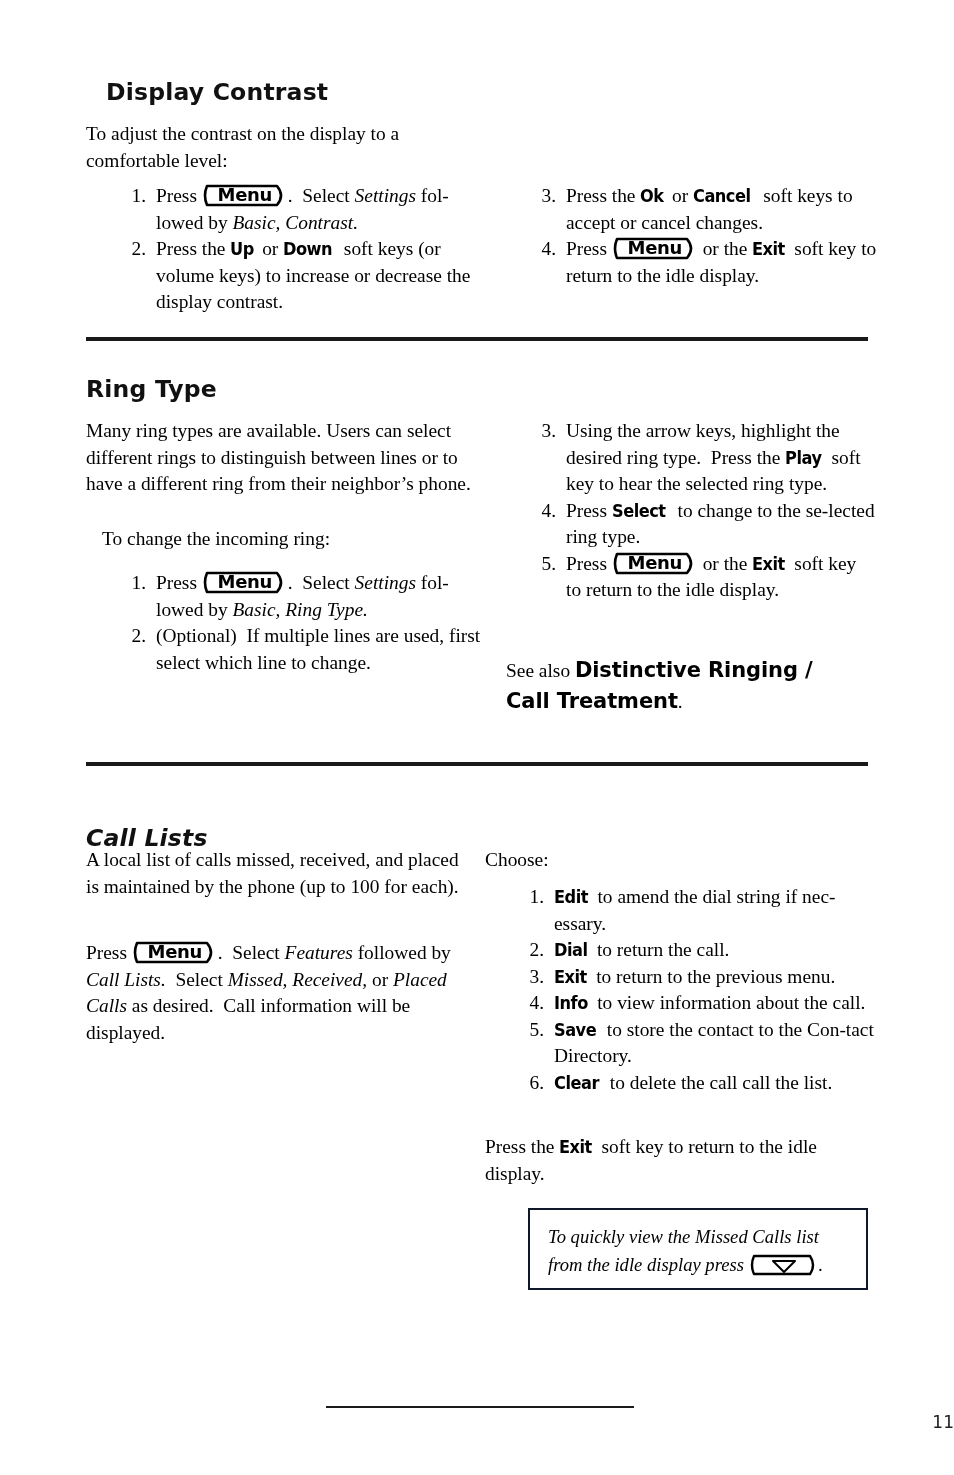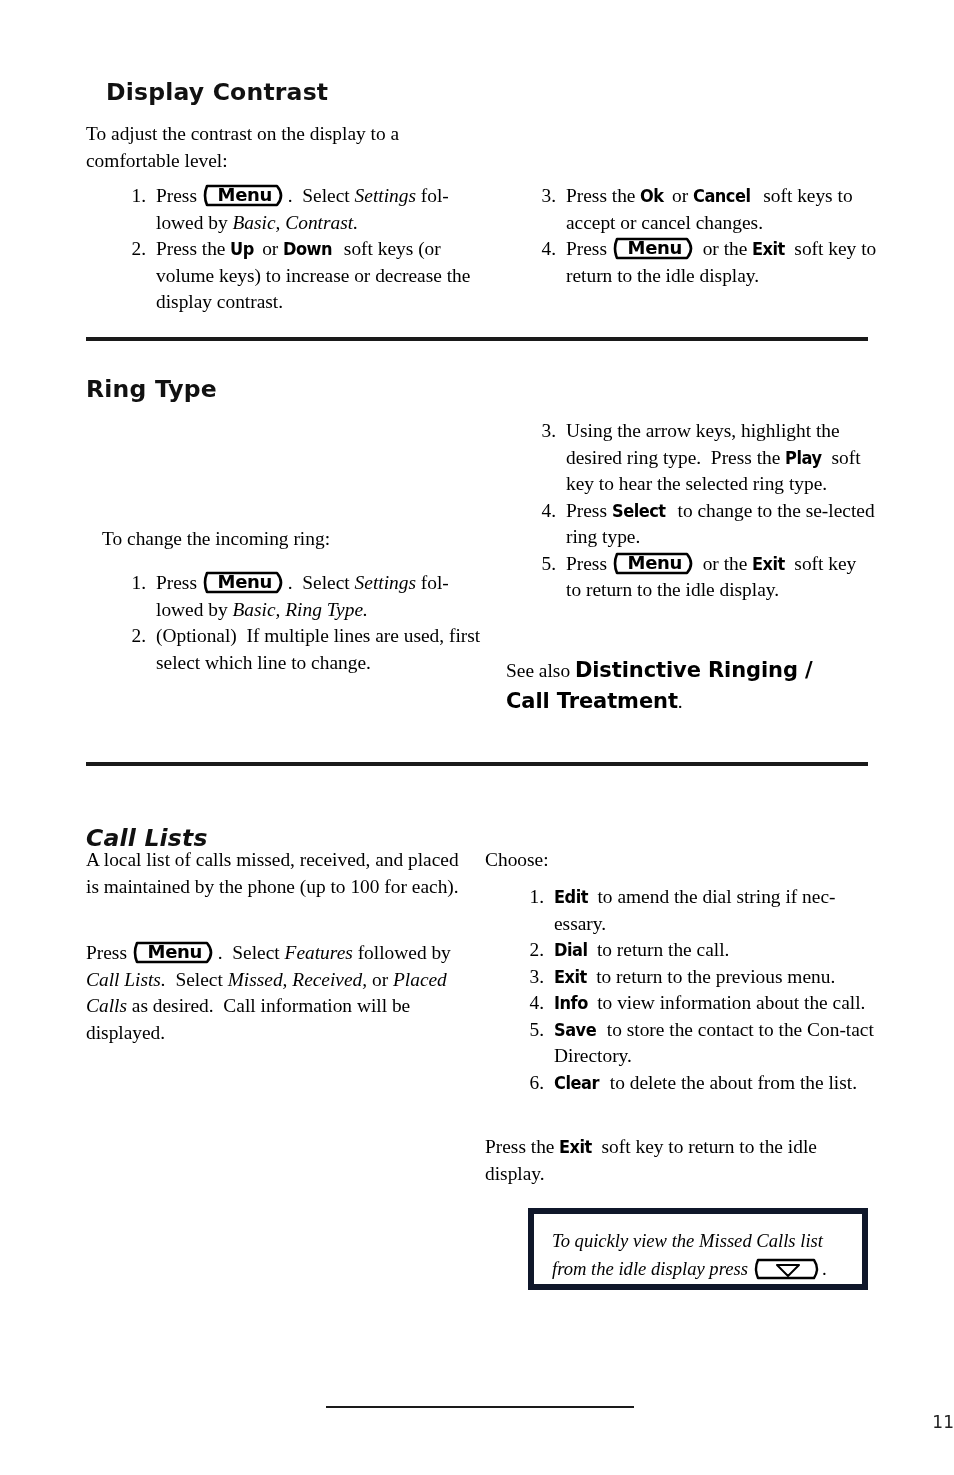--- a/index.html
+++ b/index.html
@@ -118,21 +118,21 @@
     position: absolute;
     background: #1a1a1a;
     height: 4px;
   }
 
   
   .note-box {
     position: absolute;
     box-sizing: border-box;
     background: #ffffff;
-    border: 6px solid #0f172a;
+    border: 2px solid #0f172a;
   }
   .note-inner {
     padding: 13px 16px 12px 18px;
     font-family: "Liberation Serif", "DejaVu Serif", serif;
     font-style: italic;
     font-size: 18.6px;
     line-height: 28px;
   }
 
   
@@ -189,20 +189,21 @@
             </svg><span class="kc-label">Menu</span></span> or the <span class="softkey">Exit</span> soft key to return to the idle display.</span>
     </li>
   </ol>
 
   <div class="rule" style="left:86px; top:337px; width:782px;"></div>
 
   <div class="abs" style="left:86px; top:377px; width:400px;">
     <h2 class="section-heading">Ring Type</h2>
   </div>
 
+  <div class="abs body-text" style="left:86px; top:418px; width:392px;">Many ring types are available.  Users can select different rings to distinguish between lines or to have a different ring from their neighbor’s phone.</div>
 
   <div class="abs body-text" style="left:86px; top:526px; width:392px;margin-left:16px;">To change the incoming ring:</div>
 
   <ol class="steps abs" style="left:120px; top:570px; width:366px;">
     <li>
       <span class="num">1.</span>
       <span><span>Press </span><span class="keycap"><svg width="84" height="25" viewBox="0 0 84 25">
               <path d="M4,3 Q0,12.5 4,22 L74,22 Q82,12.5 74,3 Z" fill="#fff" stroke="#000" stroke-width="2.6" stroke-linejoin="round"></path>
             </svg><span class="kc-label">Menu</span></span>.&nbsp; Select <span class="italic">Settings</span> fol-lowed by <span class="italic">Basic, Ring Type.</span></span>
     </li>
@@ -266,21 +267,21 @@
     <li>
       <span class="num">4.</span>
       <span><span class="softkey">Info</span><span> to view information about the call.</span></span>
     </li>
     <li>
       <span class="num">5.</span>
       <span><span class="softkey">Save</span><span> to store the contact to the Con-tact Directory.</span></span>
     </li>
     <li>
       <span class="num">6.</span>
-      <span><span class="softkey">Clear</span><span> to delete the about from the list.</span></span>
+      <span><span class="softkey">Clear</span><span> to delete the call call the list.</span></span>
     </li>
   </ol>
 
   <div class="abs body-text" style="left:485px; top:1134px; width:382px;">
     Press the <span class="softkey">Exit</span> soft key to return to the idle display.
   </div>
 
   <div class="note-box" style="left:528px; top:1208px; width:340px; height:82px;">
     <div class="note-inner">
       <span>To quickly view the Missed Calls list</span><br>

